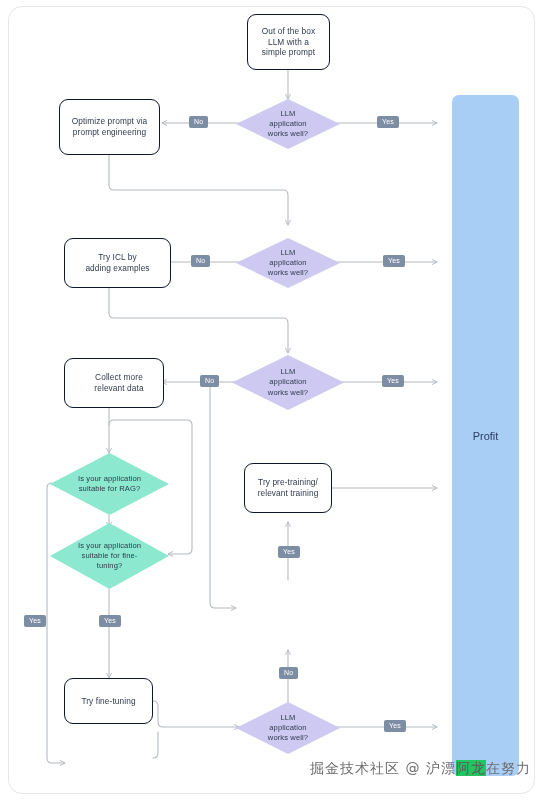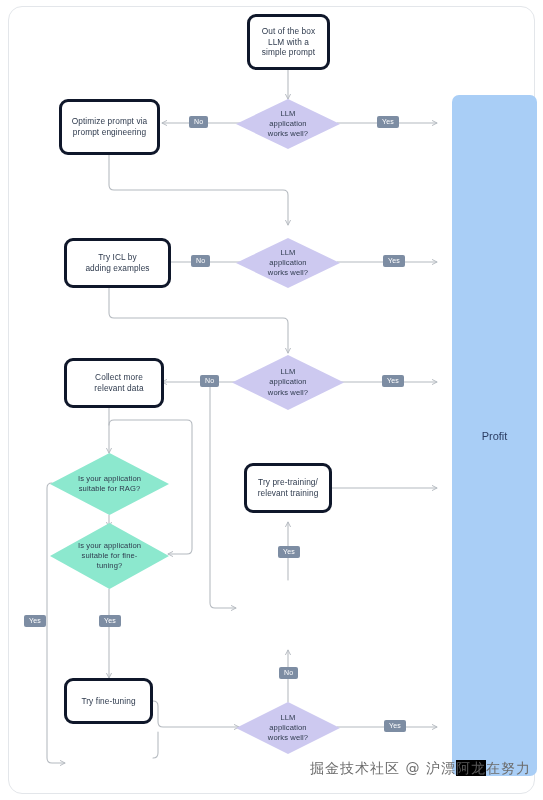--- a/index.html
+++ b/index.html
@@ -39,21 +39,21 @@
     display: flex;
     align-items: center;
     justify-content: center;
     text-align: center;
     color: #2e3a4d;
     line-height: 1.32;
     white-space: pre-line;
   }
   .rect {
     background: #ffffff;
-    border: 3px solid #0f172a;
+    border: 1px solid #0f172a;
     border-radius: 9px;
     font-size: 8.3px;
     letter-spacing: 0.1px;
   }
   .diamond-wrap {
     position: absolute;
   }
   .diamond-shape {
     position: absolute;
     left: 0; top: 0;
@@ -101,21 +101,21 @@
   }
   .watermark {
     position: absolute;
     font-size: 14px;
     color: #6d6d6d;
     letter-spacing: 1px;
     white-space: nowrap;
     font-family: "DejaVu Sans", sans-serif;
   }
   .wm-hl {
-    background: #000000;
+    background: #22c55e;
     color: #5a5a5a;
   }
 </style>
 </head>
 <body>
 
 <div id="canvas">
 
   <div id="frame"></div>
 
@@ -225,21 +225,21 @@
   </div>
 
   <div class="diamond-wrap" style="left:50px; top:523px; width:119px; height:66px;">
     <div class="diamond-shape dia-green"></div>
     <div class="diamond-label">Is your application
 suitable for fine-
 tuning?</div>
   </div>
 
 
-  <div class="profit-bar" style="left:452px; top:95px; width:85px; height:681px;">
+  <div class="profit-bar" style="left:452px; top:95px; width:67px; height:681px;">
     <span>Profit</span>
   </div>
 
   <div class="edge-label" style="left:189px; top:116px;">No</div>
   <div class="edge-label" style="left:377px; top:116px;">Yes</div>
 
   <div class="edge-label" style="left:191px; top:255px;">No</div>
   <div class="edge-label" style="left:383px; top:255px;">Yes</div>
 
   <div class="edge-label" style="left:200px; top:375px;">No</div>

